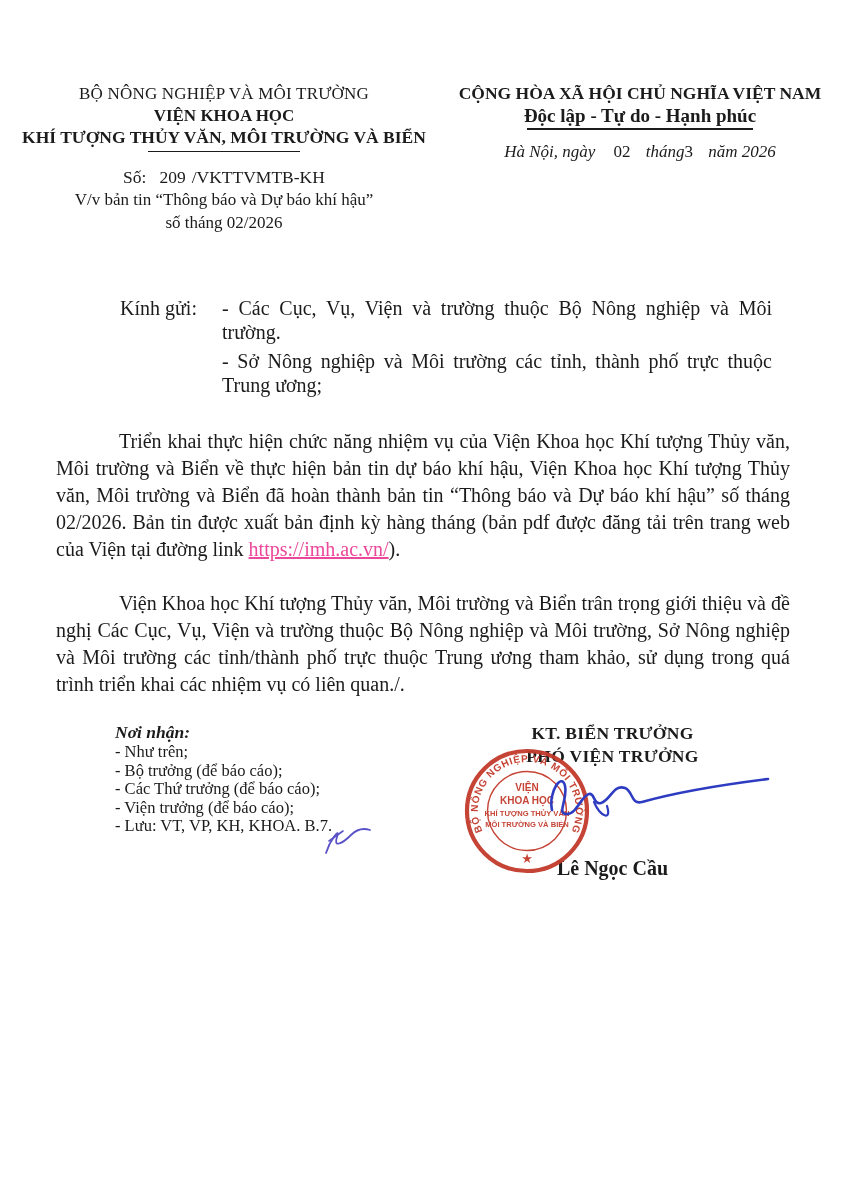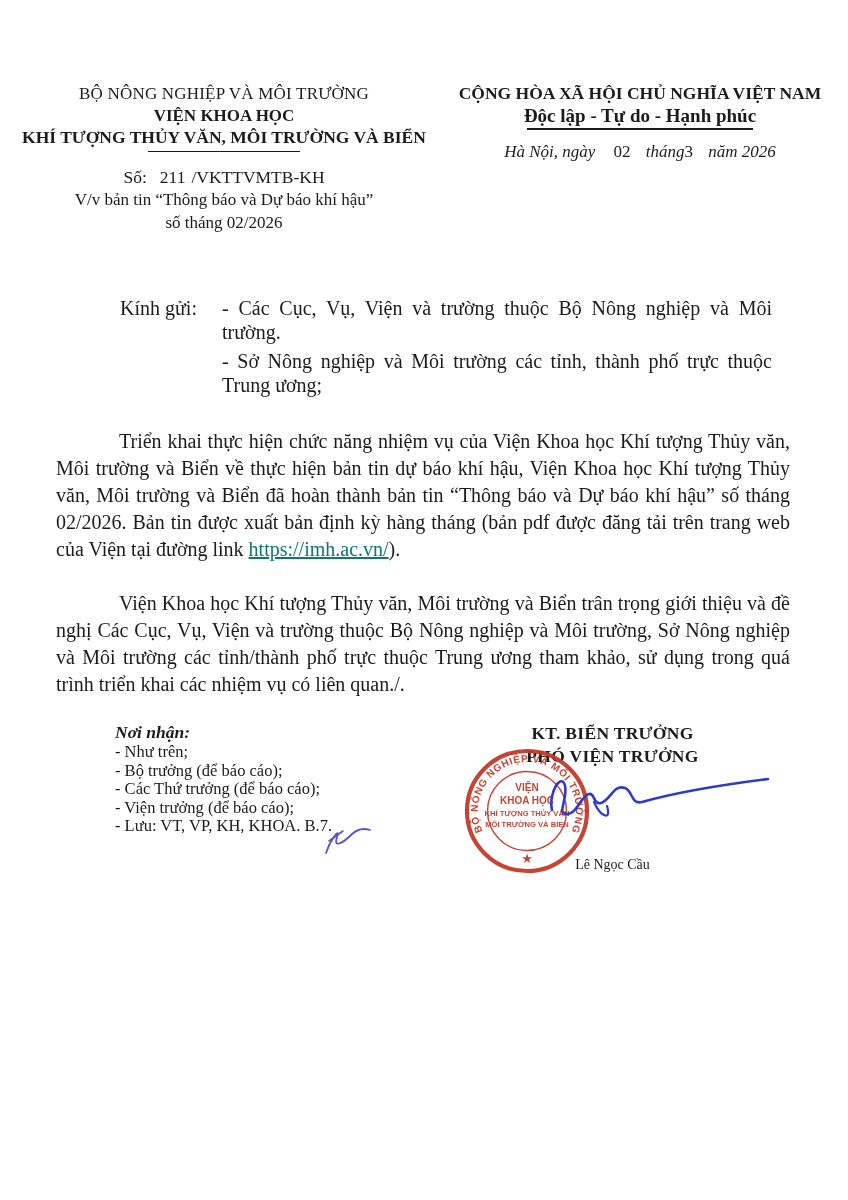--- a/index.html
+++ b/index.html
@@ -27,44 +27,44 @@
   .gaps{margin-left:14px;}
   
   .kinhgui{position:absolute;left:120px;top:297px;width:652px;display:flex;font-size:20px;line-height:23.5px;}
   .kg-label{width:102px;flex:none;}
   .kg-items{flex:1;text-align:justify;}
   .kg-item + .kg-item{margin-top:6px;}
   
   .para{position:absolute;left:56px;width:734px;font-size:20px;line-height:26.9px;text-align:justify;text-indent:63px;}
   .p1{top:428px;}
   .p2{top:590px;}
-  .doclink{color:#0f766e;text-decoration:underline;cursor:pointer;}
+  .doclink{color:#ec4899;text-decoration:underline;cursor:pointer;}
   
   .noinhan{position:absolute;left:115px;top:722px;font-size:16.5px;line-height:18.5px;}
   .nn-label{font-weight:bold;font-style:italic;font-size:17.5px;line-height:21px;}
   .sig-titles{position:absolute;left:440px;top:722px;width:345px;text-align:center;
     font-weight:bold;font-size:17.5px;line-height:22.5px;letter-spacing:.3px;}
   .sig-name{position:absolute;left:440px;top:857px;width:345px;text-align:center;
-    font-weight:normal;font-size:14px;}
+    font-weight:bold;font-size:20px;}
   .stamp-svg{position:absolute;left:463px;top:747px;opacity:.95;}
   .stamp-svg text{font-family:"Liberation Sans","DejaVu Sans",sans-serif;font-weight:bold;}
   .autograph-svg{position:absolute;left:536px;top:758px;}
   .paraph-svg{position:absolute;left:318px;top:822px;}
 </style>
 </head>
 <body>
 
 <div class="page">
 
   <div class="hdr-left">
     <div class="hl1">BỘ NÔNG NGHIỆP VÀ MÔI TRƯỜNG</div>
     <div class="hl2">VIỆN KHOA HỌC</div>
     <div class="hl3">KHÍ TƯỢNG THỦY VĂN, MÔI TRƯỜNG VÀ BIỂN</div>
     <div class="rule-l"></div>
-    <div class="so-line"><span>Số:</span><span class="so-num">211</span><span class="so-suf">/VKTTVMTB-KH</span></div>
+    <div class="so-line"><span>Số:</span><span class="so-num">209</span><span class="so-suf">/VKTTVMTB-KH</span></div>
     <div class="vv">V/v bản tin “Thông báo và Dự báo khí hậu”</div>
     <div class="vv">số tháng 02/2026</div>
   </div>
 
   <div class="hdr-right">
     <div class="hr1">CỘNG HÒA XÃ HỘI CHỦ NGHĨA VIỆT NAM</div>
     <div class="hr2">Độc lập - Tự do - Hạnh phúc</div>
     <div class="rule-r"></div>
     <div class="date-line">
       <span>Hà Nội, ngày</span>

